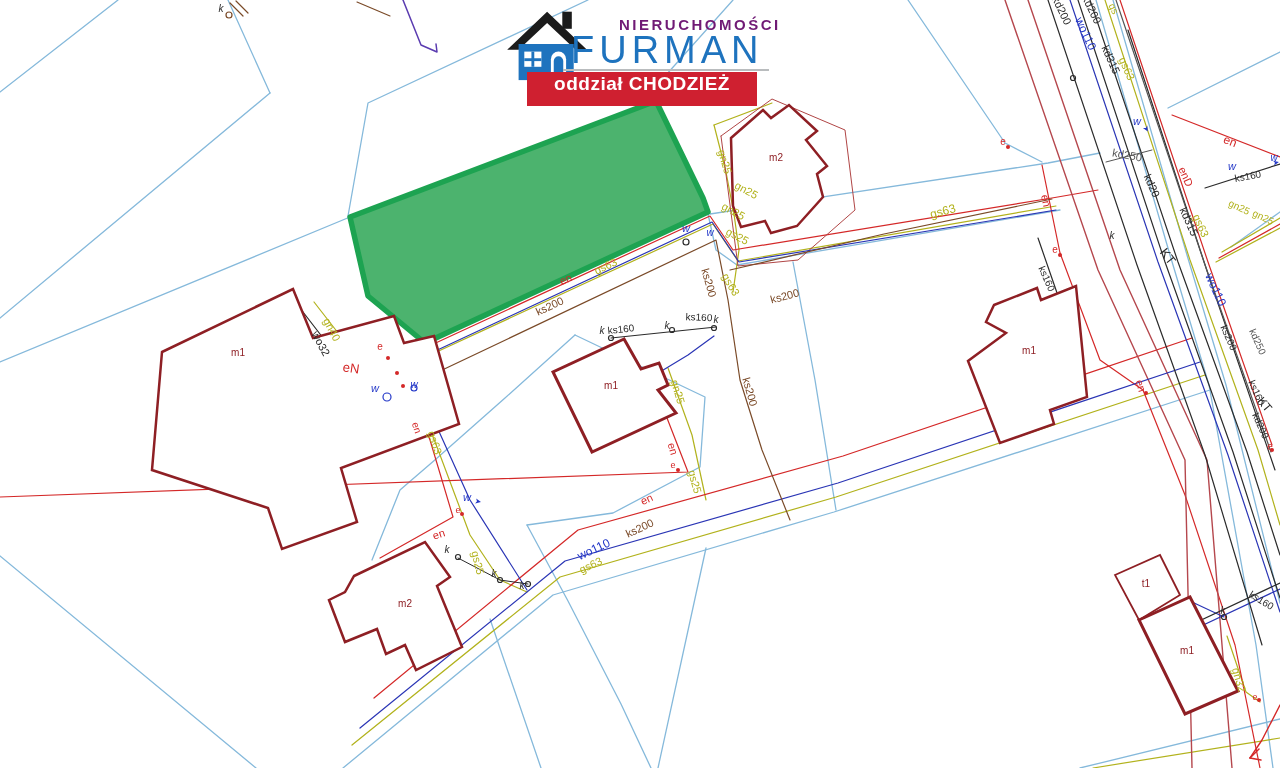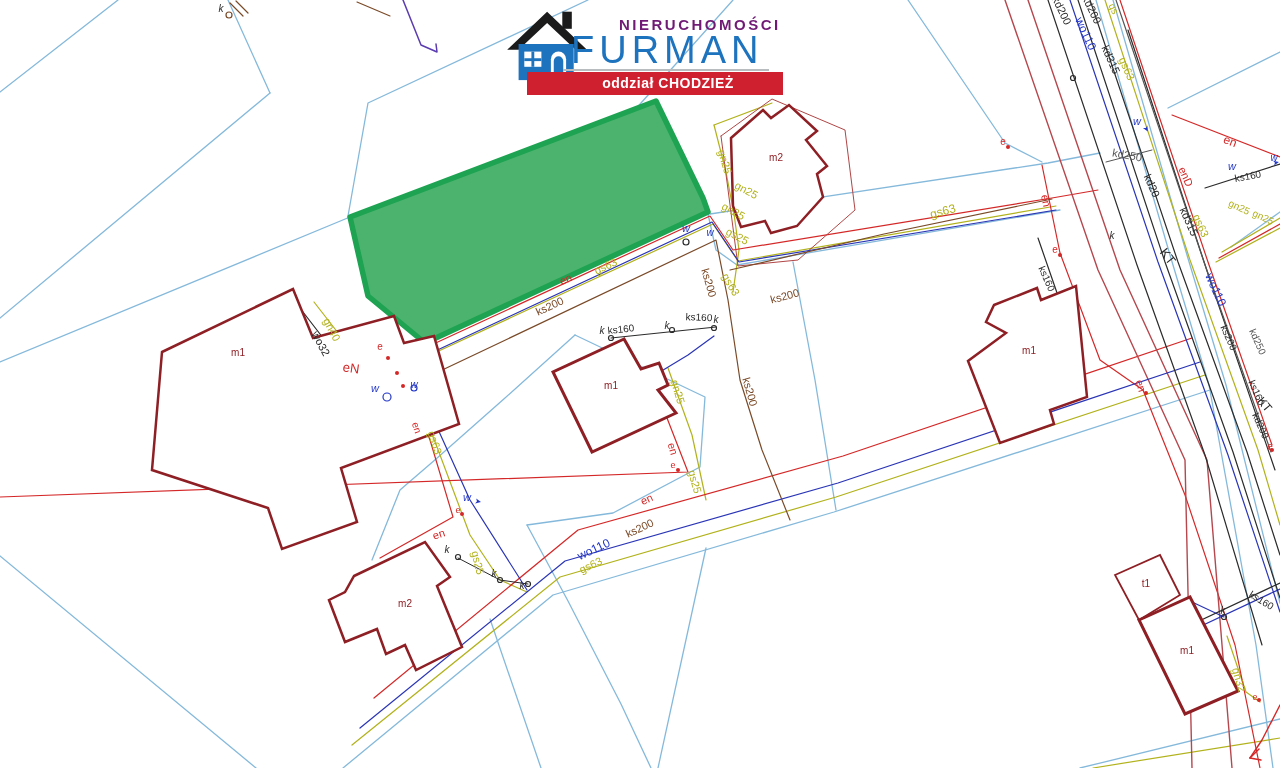--- a/index.html
+++ b/index.html
@@ -7,23 +7,23 @@
   #stage{position:relative;width:1280px;height:768px;background:#fff;}
   #map-svg{position:absolute;left:0;top:0;}
   
   .logo{position:absolute;left:503px;top:2px;width:272px;height:92px;z-index:5;}
   .logo-house{position:absolute;left:0;top:4px;width:92px;height:76px;}
   .logo-line1{position:absolute;left:70px;top:14px;font-size:15px;letter-spacing:2.5px;
     color:#701a75;font-weight:bold;white-space:nowrap;margin-left:46px;}
   .logo-line2{position:absolute;left:68px;top:27px;font-size:38px;font-weight:normal;
     color:#1e73be;letter-spacing:5px;white-space:nowrap;}
   .logo-underline{position:absolute;left:60px;top:67px;width:206px;height:2px;background:#b9bcbe;}
-  .logo-banner{position:absolute;left:24px;top:70px;width:230px;height:23px;background:#cf2030;
-    color:#fff;font-weight:bold;font-size:14px;text-align:center;line-height:23px;
-    letter-spacing:0.5px;white-space:nowrap;padding-left:26px;}
+  .logo-banner{position:absolute;left:24px;top:70px;width:230px;height:34px;background:#cf2030;
+    color:#fff;font-weight:bold;font-size:19px;text-align:center;line-height:23px;
+    letter-spacing:0.5px;white-space:nowrap;}
   svg text{user-select:none;}
 </style>
 </head>
 <body>
 
 <div id="stage">
   <svg id="map-svg" width="1280" height="768" viewBox="0 0 1280 768" style="background: rgb(255, 255, 255);">
       <g>
         <polyline points="118,0 0,92" fill="none" stroke="#85b9db" stroke-width="1.3" stroke-linejoin="round" stroke-linecap="round"></polyline>
         <polyline points="228,0 270,93" fill="none" stroke="#85b9db" stroke-width="1.3" stroke-linejoin="round" stroke-linecap="round"></polyline>

